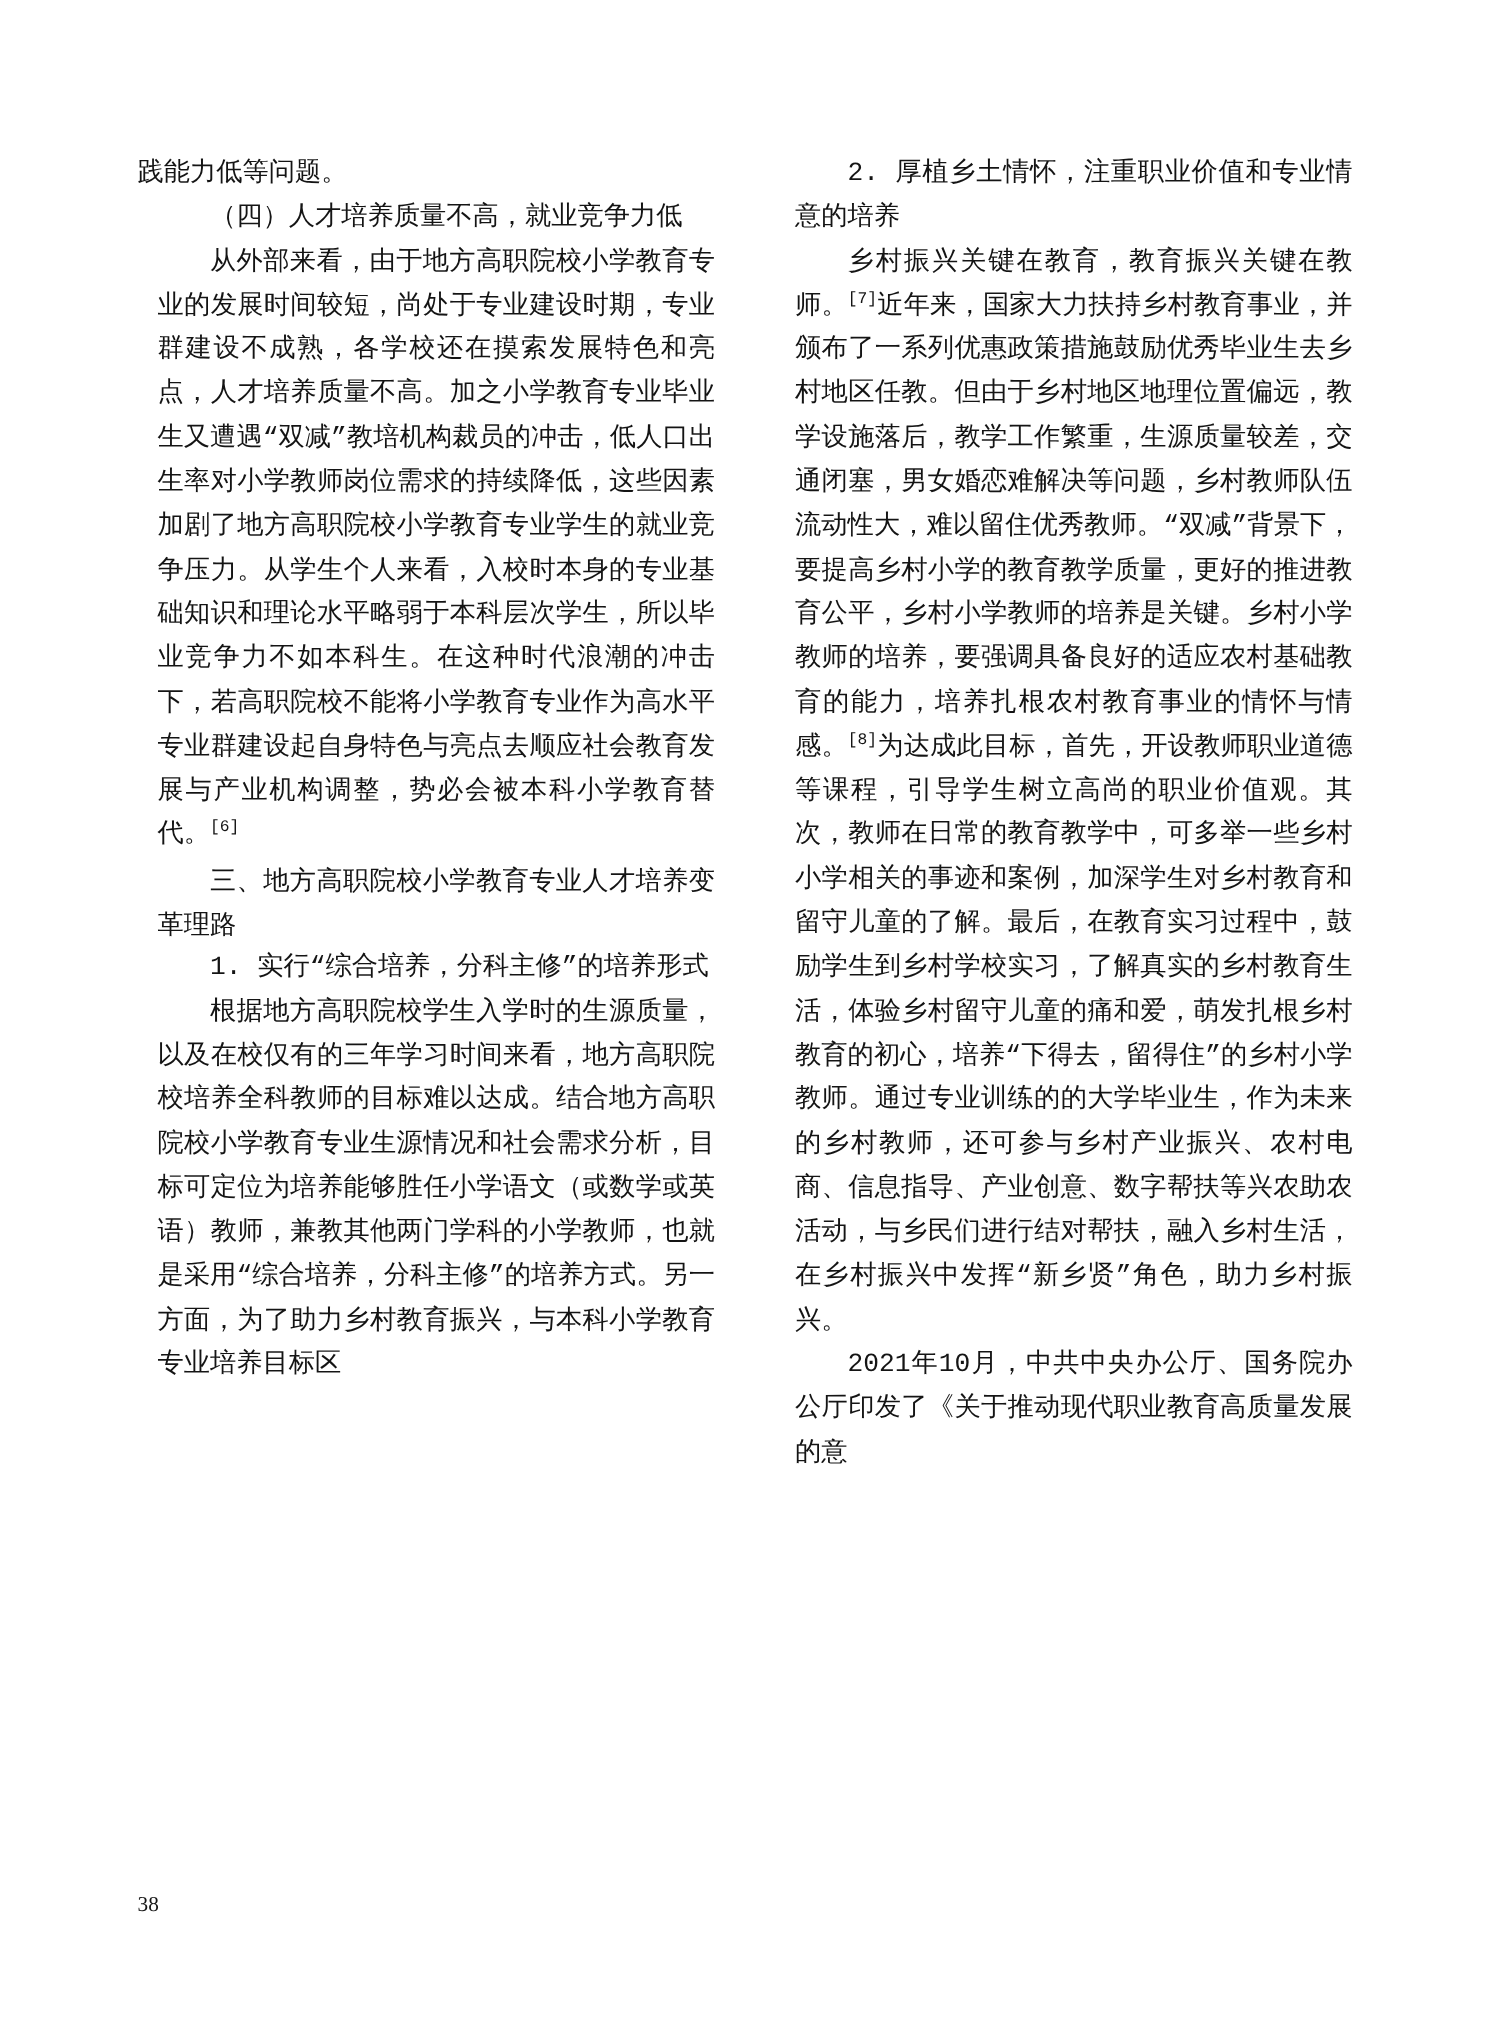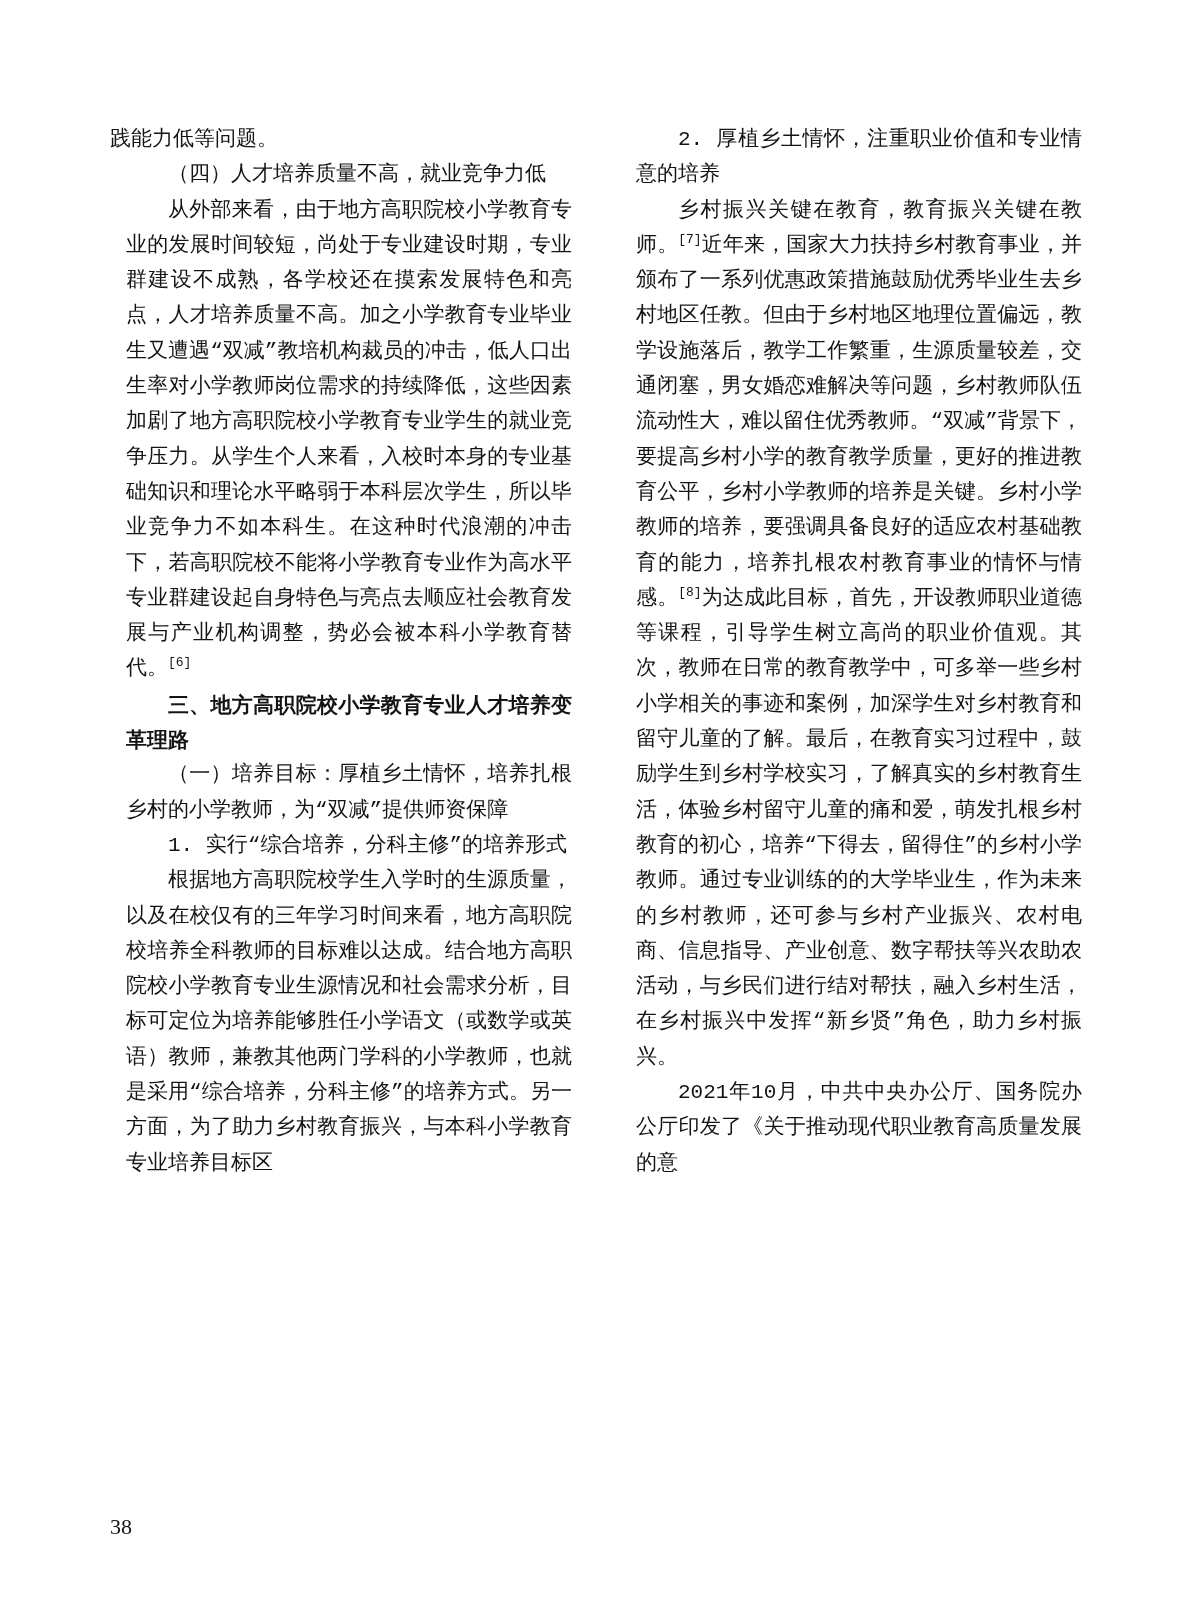--- a/index.html
+++ b/index.html
@@ -23,48 +23,47 @@
   p.para {
     margin: 0;
     font-size: 21px;
     line-height: 35.3px;
     text-align: justify;
     text-justify: inter-character;
     font-family: Liberation Mono, monospace;
   }
   p.indent { text-indent: 42px; margin-left: 16px; }
   p.heading {
-    font-weight: bold;
+    font-weight: normal;
     font-family: "Liberation Sans", sans-serif;
   }
   p.subheading { font-weight: normal; }
   sup.cite {
     font-size: 13px;
     line-height: 0;
     vertical-align: super;
   }
   .page-number {
     position: absolute;
     left: 110px;
     top: 1514px;
-    font-size: 22px;
+    font-size: 17px;
     font-family: "Liberation Serif", serif;
   }
 </style>
 </head>
 <body>
 
 <div class="page-root">
   <div class="columns">
     <div class="col" id="col-left">
         <p class="para body">践能力低等问题。</p>
         <p class="para subheading indent">（四）人才培养质量不高，就业竞争力低</p>
         <p class="para body indent">从外部来看，由于地方高职院校小学教育专业的发展时间较短，尚处于专业建设时期，专业群建设不成熟，各学校还在摸索发展特色和亮点，人才培养质量不高。加之小学教育专业毕业生又遭遇“双减”教培机构裁员的冲击，低人口出生率对小学教师岗位需求的持续降低，这些因素加剧了地方高职院校小学教育专业学生的就业竞争压力。从学生个人来看，入校时本身的专业基础知识和理论水平略弱于本科层次学生，所以毕业竞争力不如本科生。在这种时代浪潮的冲击下，若高职院校不能将小学教育专业作为高水平专业群建设起自身特色与亮点去顺应社会教育发展与产业机构调整，势必会被本科小学教育替代。<sup class="cite">[6]</sup></p>
         <p class="para heading indent">三、地方高职院校小学教育专业人才培养变革理路</p>
-        <p class="para subheading indent">（一）培养目标：厚植乡土情怀，培养扎根乡村的小学教师，为“双减”提供师资保障</p>
         <p class="para body indent">1. 实行“综合培养，分科主修”的培养形式</p>
         <p class="para body indent">根据地方高职院校学生入学时的生源质量，以及在校仅有的三年学习时间来看，地方高职院校培养全科教师的目标难以达成。结合地方高职院校小学教育专业生源情况和社会需求分析，目标可定位为培养能够胜任小学语文（或数学或英语）教师，兼教其他两门学科的小学教师，也就是采用“综合培养，分科主修”的培养方式。另一方面，为了助力乡村教育振兴，与本科小学教育专业培养目标区</p>
       </div>
     <div class="col" id="col-right">
         <p class="para body indent">2. 厚植乡土情怀，注重职业价值和专业情意的培养</p>
         <p class="para body indent">乡村振兴关键在教育，教育振兴关键在教师。<sup class="cite">[7]</sup>近年来，国家大力扶持乡村教育事业，并颁布了一系列优惠政策措施鼓励优秀毕业生去乡村地区任教。但由于乡村地区地理位置偏远，教学设施落后，教学工作繁重，生源质量较差，交通闭塞，男女婚恋难解决等问题，乡村教师队伍流动性大，难以留住优秀教师。“双减”背景下，要提高乡村小学的教育教学质量，更好的推进教育公平，乡村小学教师的培养是关键。乡村小学教师的培养，要强调具备良好的适应农村基础教育的能力，培养扎根农村教育事业的情怀与情感。<sup class="cite">[8]</sup>为达成此目标，首先，开设教师职业道德等课程，引导学生树立高尚的职业价值观。其次，教师在日常的教育教学中，可多举一些乡村小学相关的事迹和案例，加深学生对乡村教育和留守儿童的了解。最后，在教育实习过程中，鼓励学生到乡村学校实习，了解真实的乡村教育生活，体验乡村留守儿童的痛和爱，萌发扎根乡村教育的初心，培养“下得去，留得住”的乡村小学教师。通过专业训练的的大学毕业生，作为未来的乡村教师，还可参与乡村产业振兴、农村电商、信息指导、产业创意、数字帮扶等兴农助农活动，与乡民们进行结对帮扶，融入乡村生活，在乡村振兴中发挥“新乡贤”角色，助力乡村振兴。</p>
         <p class="para body indent">2021年10月，中共中央办公厅、国务院办公厅印发了《关于推动现代职业教育高质量发展的意</p>
       </div>
   </div>
   <div class="page-number">38</div>

